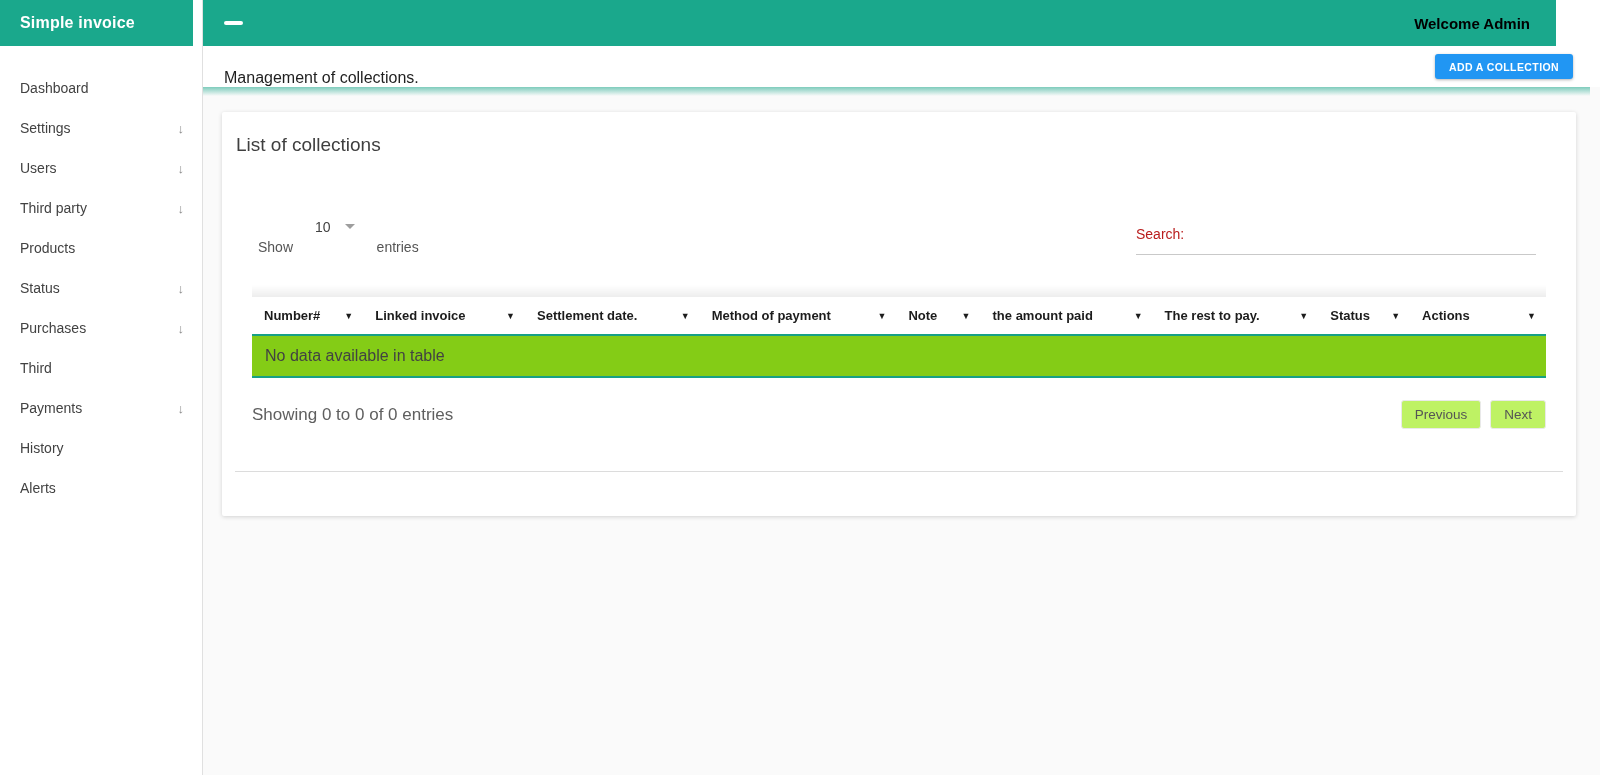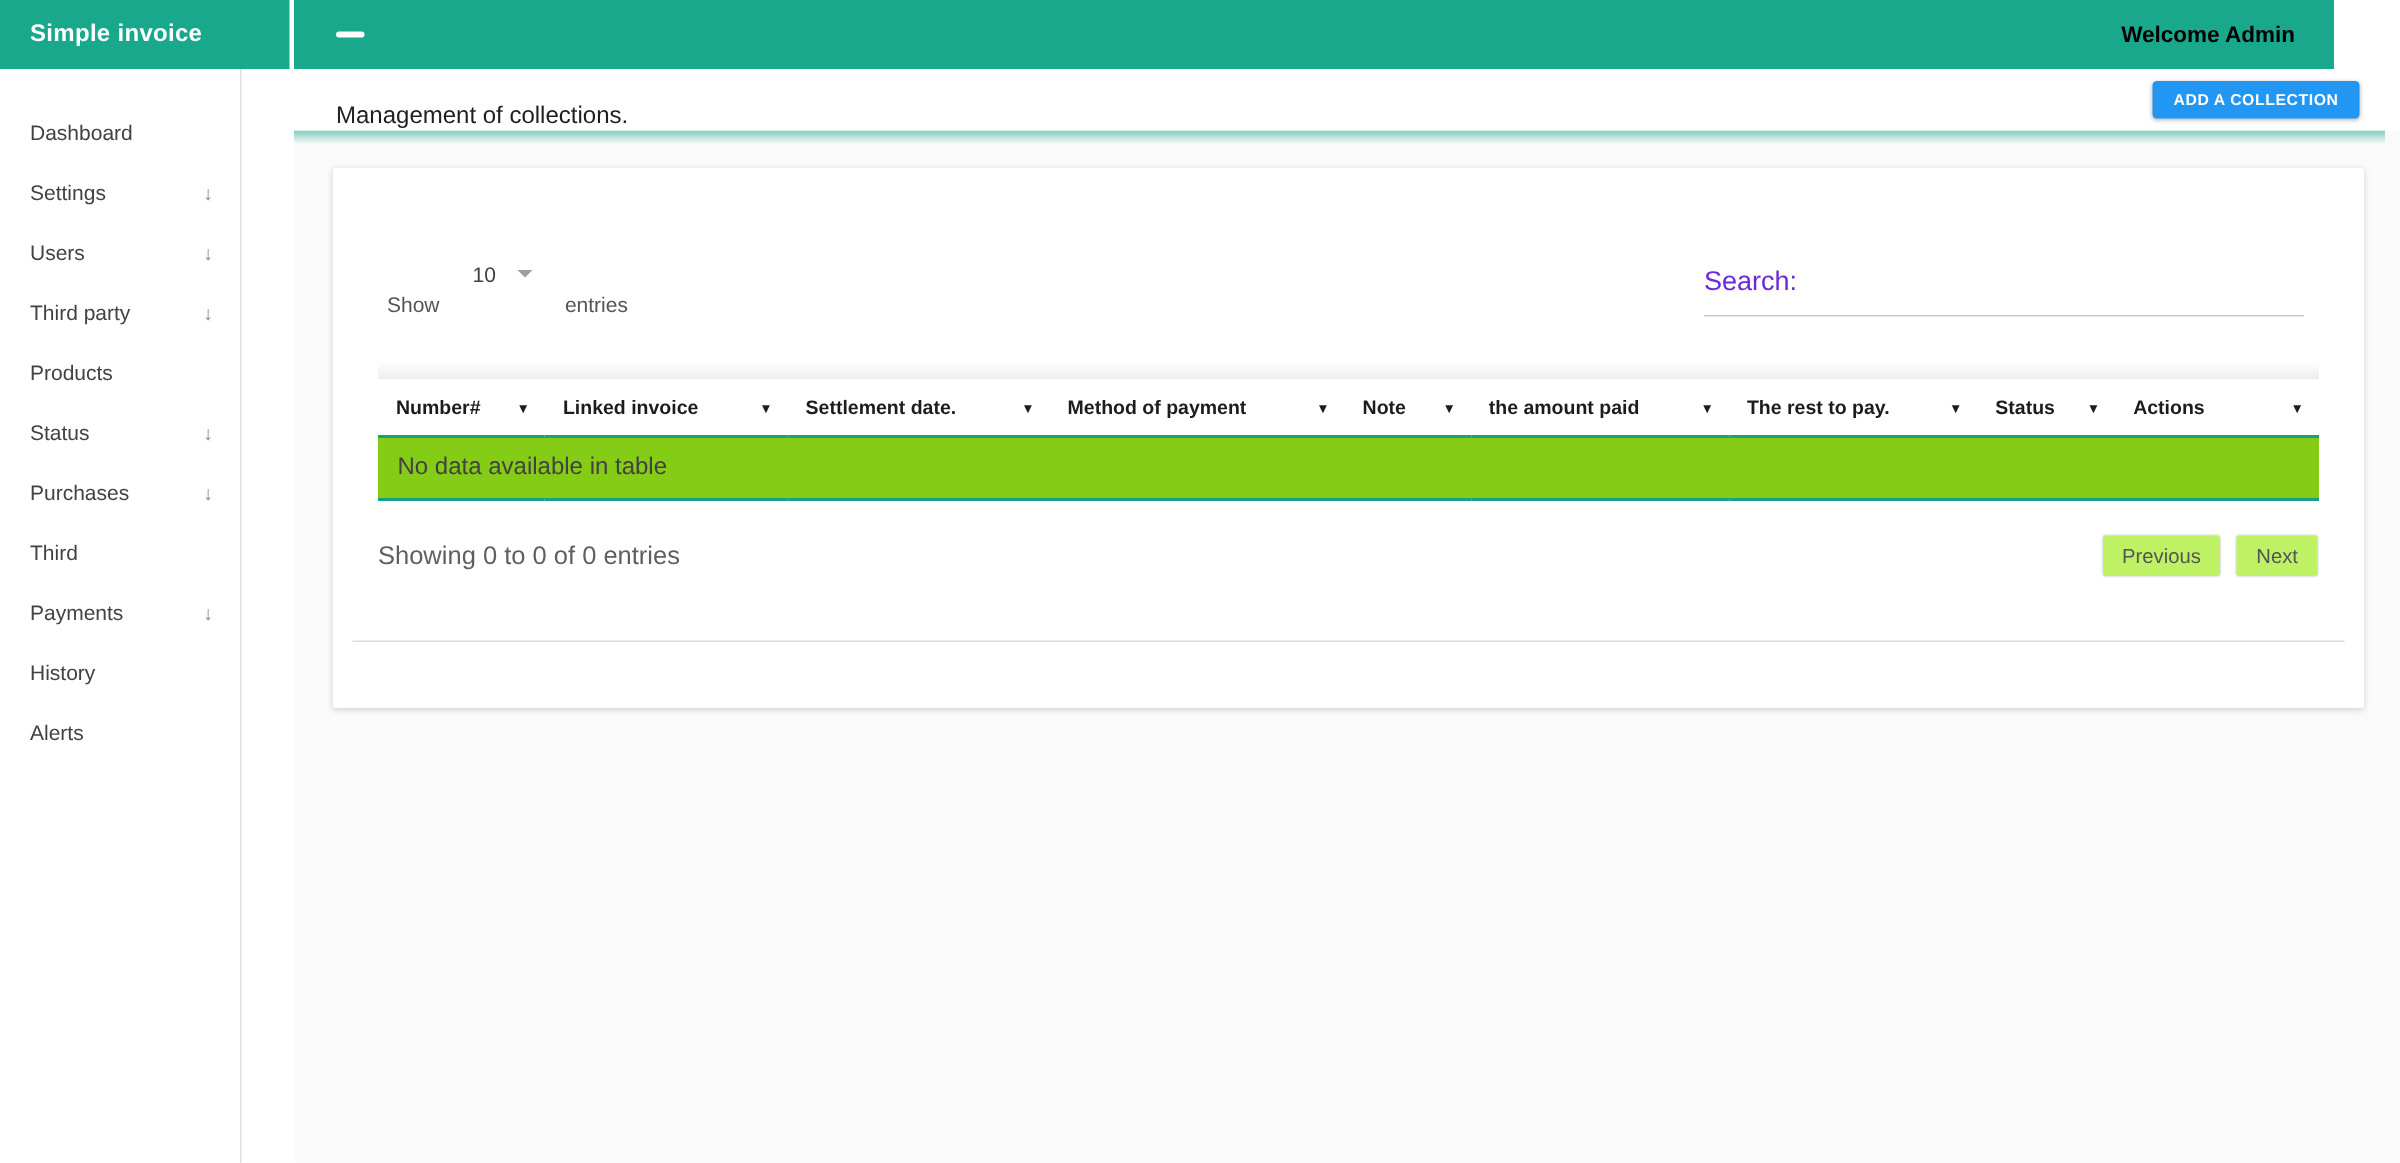--- a/index.html
+++ b/index.html
@@ -6,21 +6,21 @@
     --teal:#1aa88c;
     --teal-dark:#17a085;
     --blue:#2196f3;
     --bg:#fafafa;
   }
   *{box-sizing:border-box;margin:0;padding:0;}
   html,body{width:1600px;height:775px;overflow:hidden;background:#ffffff;
     font-family:"Liberation Sans", sans-serif;}
 
   
-  .sidebar{position:absolute;left:0;top:0;width:161px;height:775px;background:#ffffff;
+  .sidebar{position:absolute;left:0;top:0;width:203px;height:775px;background:#ffffff;
     border-right:1px solid #e0e0e0;z-index:3;}
   .sidebar-header{width:193px;height:46px;background:var(--teal);display:flex;align-items:center;
     padding-left:20px;}
   .brand{color:#ffffff;font-size:16px;font-weight:bold;letter-spacing:.2px;}
   .side-nav{padding-top:22px;}
   .side-item{height:40px;display:flex;align-items:center;justify-content:space-between;
     padding:0 18px 0 20px;cursor:pointer;color:#424242;font-size:14px;}
   .side-caret{color:#8a8a8a;font-size:13px;line-height:1;}
 
   
@@ -50,21 +50,21 @@
 
   .controls{display:flex;justify-content:space-between;align-items:flex-end;margin-top:42px;}
   .length-ctl{margin-left:36px;display:flex;align-items:center;font-size:14px;color:#555;}
   .length-label{color:#555;margin-top:41px;}
   .length-select{display:flex;align-items:center;margin:0 22px;cursor:pointer;}
   .length-value{font-size:14px;color:#424242;margin-right:14px;}
   .tri-down{width:0;height:0;border-left:5px solid transparent;border-right:5px solid transparent;
     border-top:5px solid #9e9e9e;}
   .search-ctl{width:400px;margin-right:40px;border-bottom:1px solid #c9c9c9;display:flex;
     align-items:baseline;padding-bottom:12px;}
-  .search-label{color:#6d28d9;font-size:18px;margin-right:8px;}
+  .search-label{color:#b91c1c;font-size:14px;margin-right:8px;}
   .search-input{flex:1;border:none;outline:none;background:transparent;font-size:14px;color:#333;
     font-family:"Liberation Sans",sans-serif;}
 
   
   .table-wrap{margin:30px 30px 0;}
   .scroll-shadow{height:12px;background:linear-gradient(to bottom, rgba(0,0,0,0), rgba(0,0,0,.07));}
   table{width:100%;border-collapse:collapse;}
   thead th{border-bottom:2px solid var(--teal-dark);height:38px;padding:0 10px 0 12px;
     font-size:13px;color:#1c1c1c;cursor:pointer;background:#ffffff;}
   .th-inner{display:flex;align-items:center;justify-content:space-between;}
@@ -142,20 +142,21 @@
 
 <div class="subheader">
   <span class="page-title">Management of collections.</span>
   <button class="add-btn">ADD A COLLECTION</button>
 </div>
 <div class="teal-shadow"></div>
 
 <div class="main-bg"></div>
 
 <section class="card">
+  <h2 class="card-title">List of collections</h2>
 
   <div class="controls">
     <div class="length-ctl">
       <span class="length-label">Show</span>
       <span class="length-select">
         <span class="length-value">10</span>
         <span class="tri-down"></span>
       </span>
       <span class="length-label">entries</span>
     </div>

